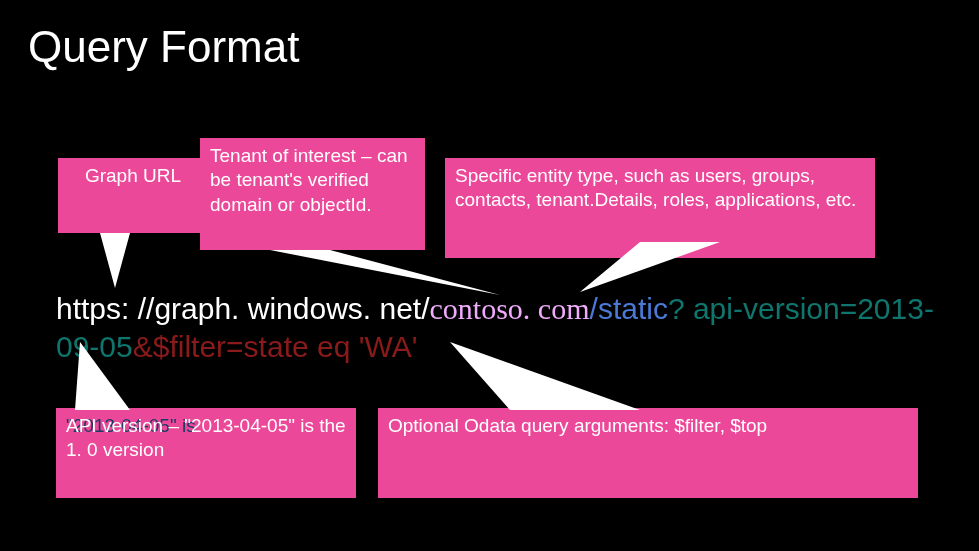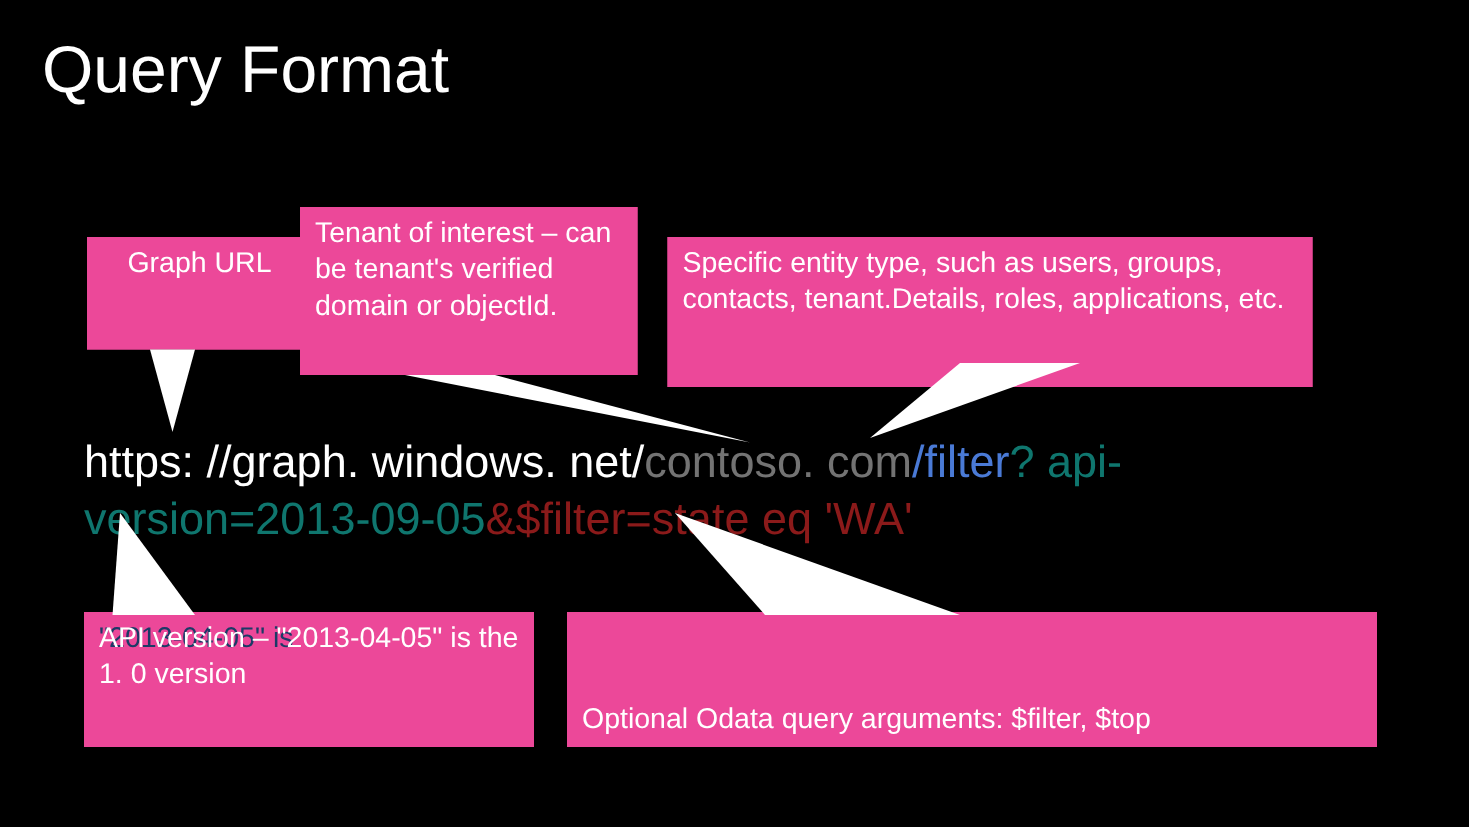--- a/index.html
+++ b/index.html
@@ -60,33 +60,33 @@
       left: 56px;
       width: 300px;
       height: 90px;
     }
     .box-odata {
       top: 408px;
       left: 378px;
       width: 540px;
       height: 90px;
       display: flex;
-      align-items: flex-end;
+      align-items: flex-start;
     }
     .url-wrap {
       position: absolute;
       top: 290px;
       left: 56px;
       width: 880px;
       font-size: 30px;
       line-height: 1.25;
       font-weight: 400;
     }
     .c-white { color: #fff; }
-    .c-teal { color: #737373; }
+    .c-teal { color: #f0abfc; font-family: Liberation Serif, serif; }
     .c-blue { color: #4a7ad6; }
     .c-purple { color: #0f766e; }
     .c-dkred { color: #8b1a1a; }
     .ghost {
       color: #1b3a66;
       position: absolute;
       font-size: 19px;
       line-height: 1.28;
       z-index: 0;
     }
@@ -111,21 +111,21 @@
 
 <div class="box box-tenant">
   <span class="box-content">Tenant of interest – can be tenant's verified domain or objectId.</span>
 </div>
 
 <div class="box box-entity">
   <span class="box-content">Specific entity type, such as users, groups, contacts, tenant.Details, roles, applications, etc.</span>
 </div>
 
 <div class="url-wrap">
-  <span class="c-white">https: //graph. windows. net/</span><span class="c-teal">contoso. com</span><span class="c-blue">/</span><span class="c-blue">filter</span><span class="c-purple">? api-</span><span class="c-purple">version=2013-09-05</span><span class="c-dkred">&amp;$filter=state eq 'WA'</span>
+  <span class="c-white">https: //graph. windows. net/</span><span class="c-teal">contoso. com</span><span class="c-blue">/</span><span class="c-blue">static</span><span class="c-purple">? api-</span><span class="c-purple">version=2013-09-05</span><span class="c-dkred">&amp;$filter=state eq 'WA'</span>
 </div>
 
 <div class="box box-api">
   <span class="ghost" style="top:4px;left:8px;">"2013-04-05" is</span>
   <span class="box-content">API version – "2013-04-05" is the 1. 0 version</span>
 </div>
 
 <div class="box box-odata">
   <span class="box-content">Optional Odata query arguments: $filter, $top</span>
 </div>

